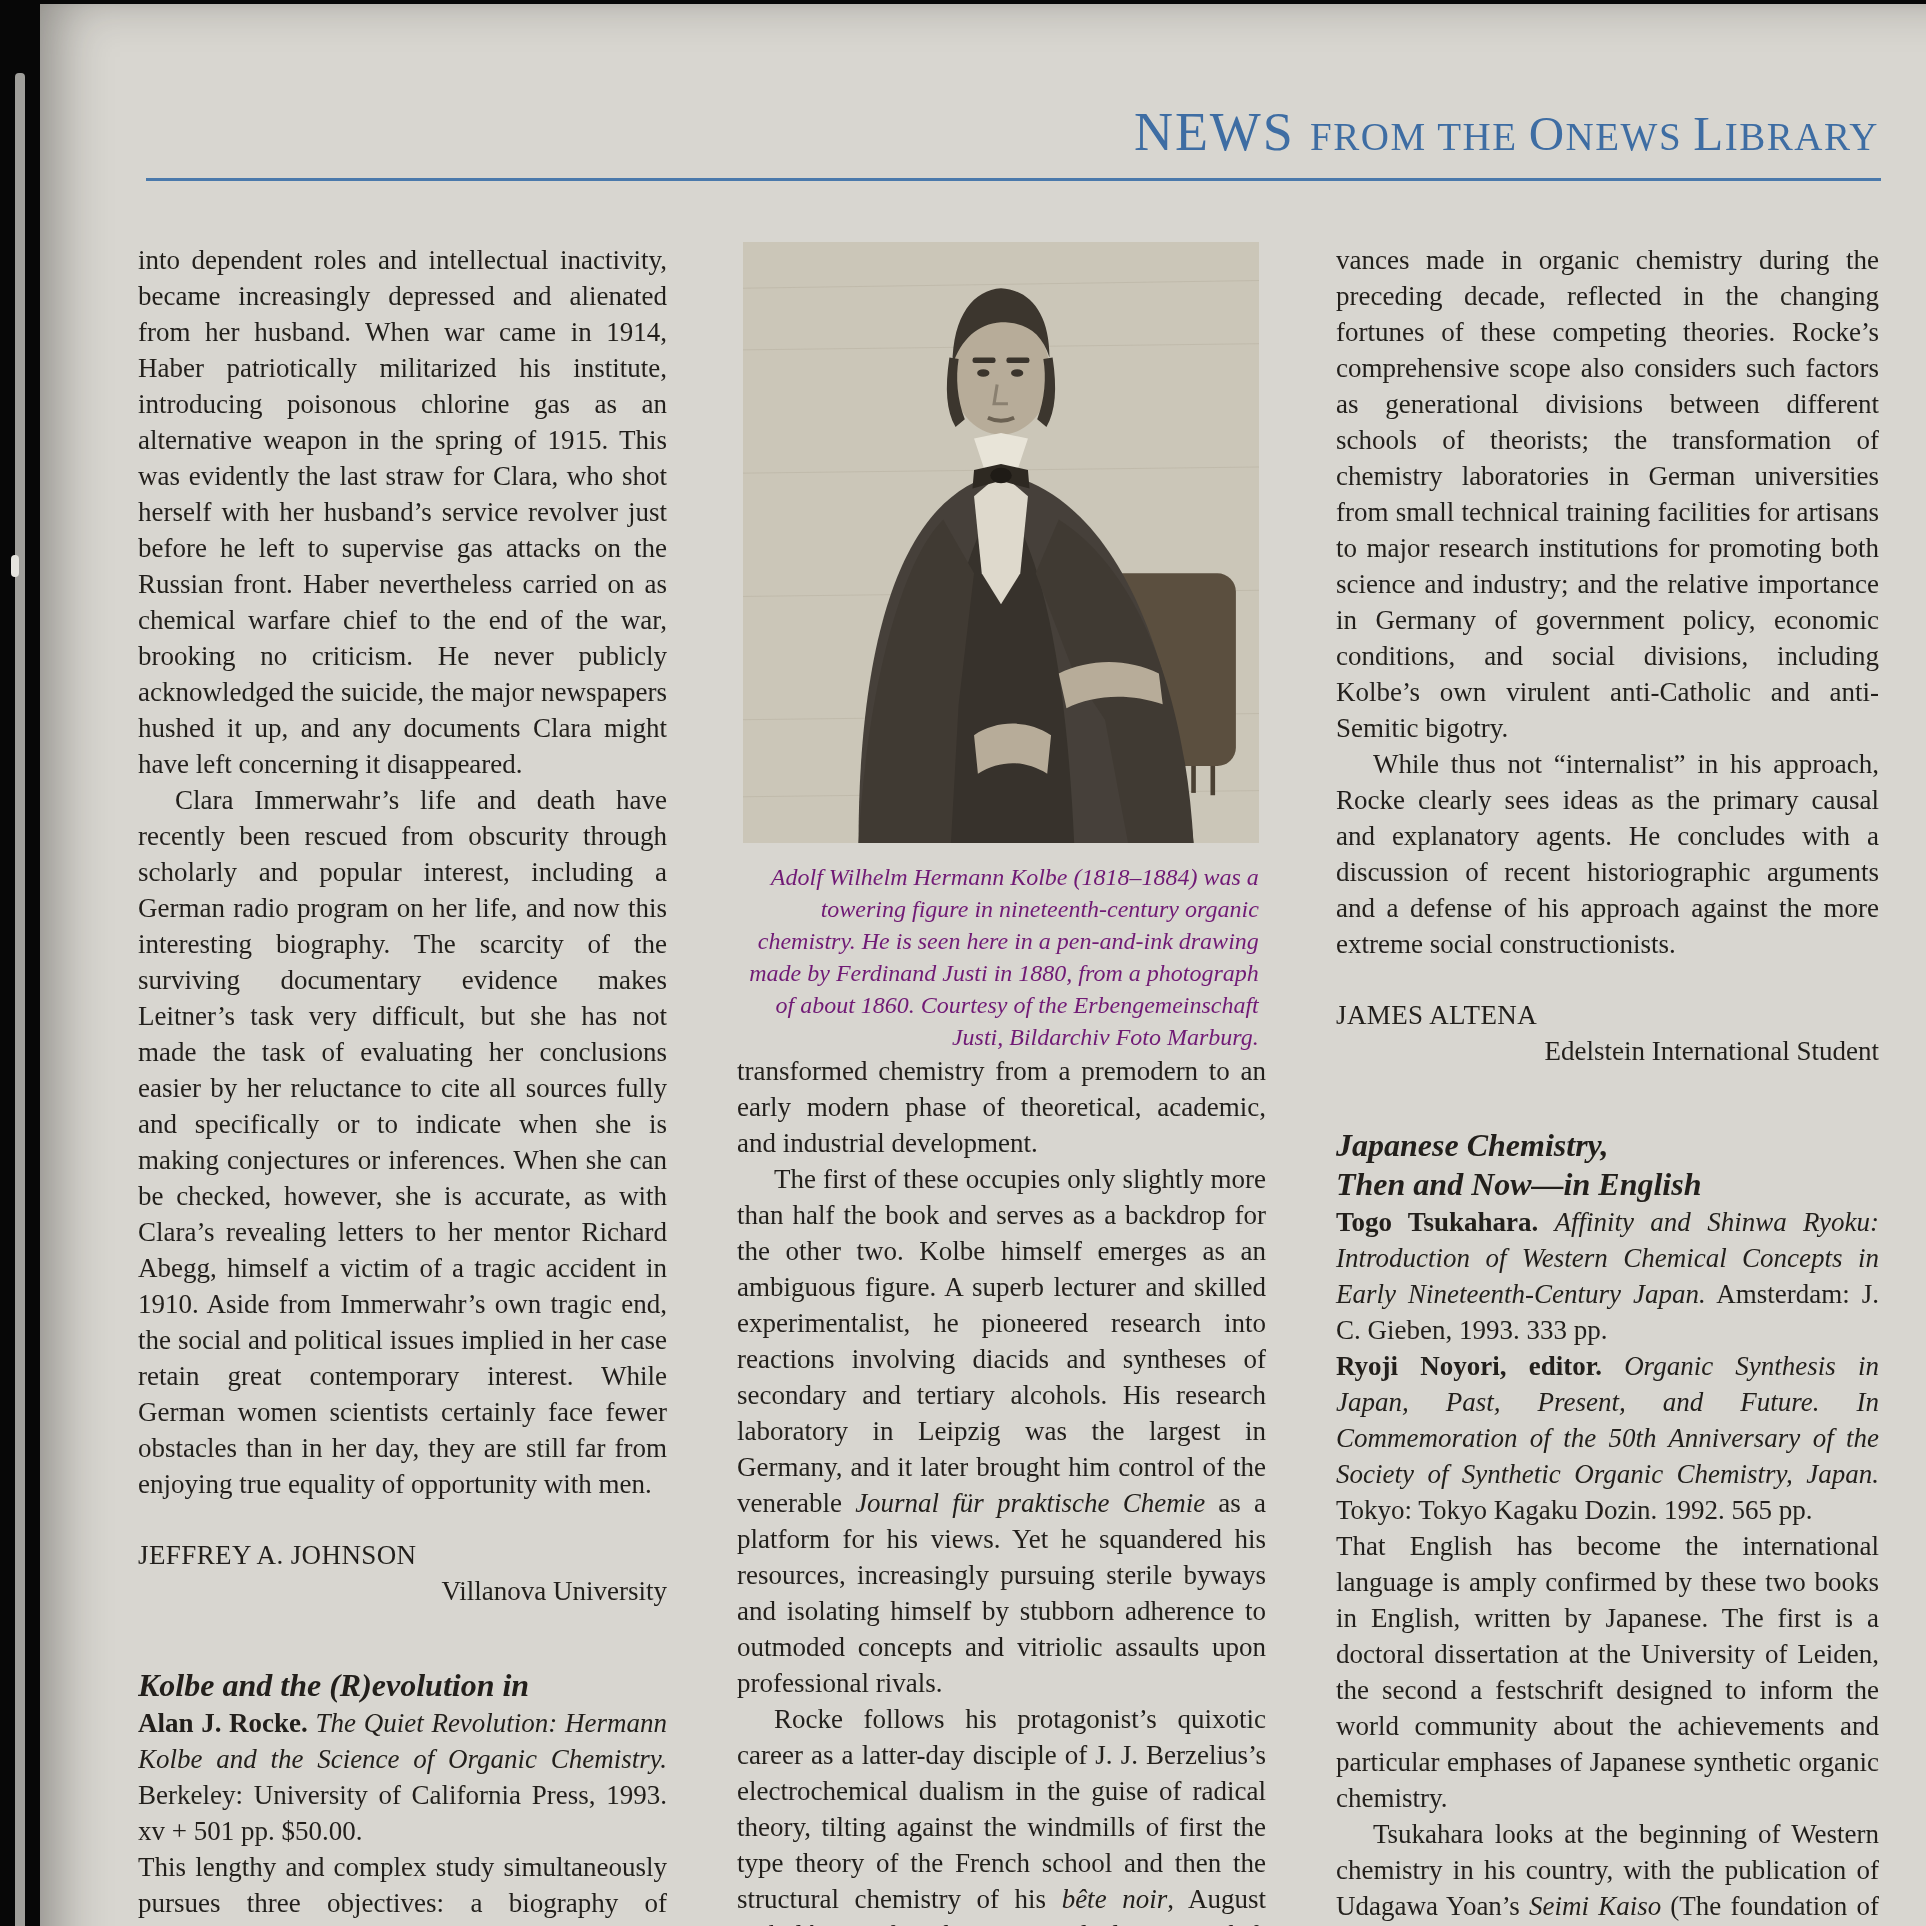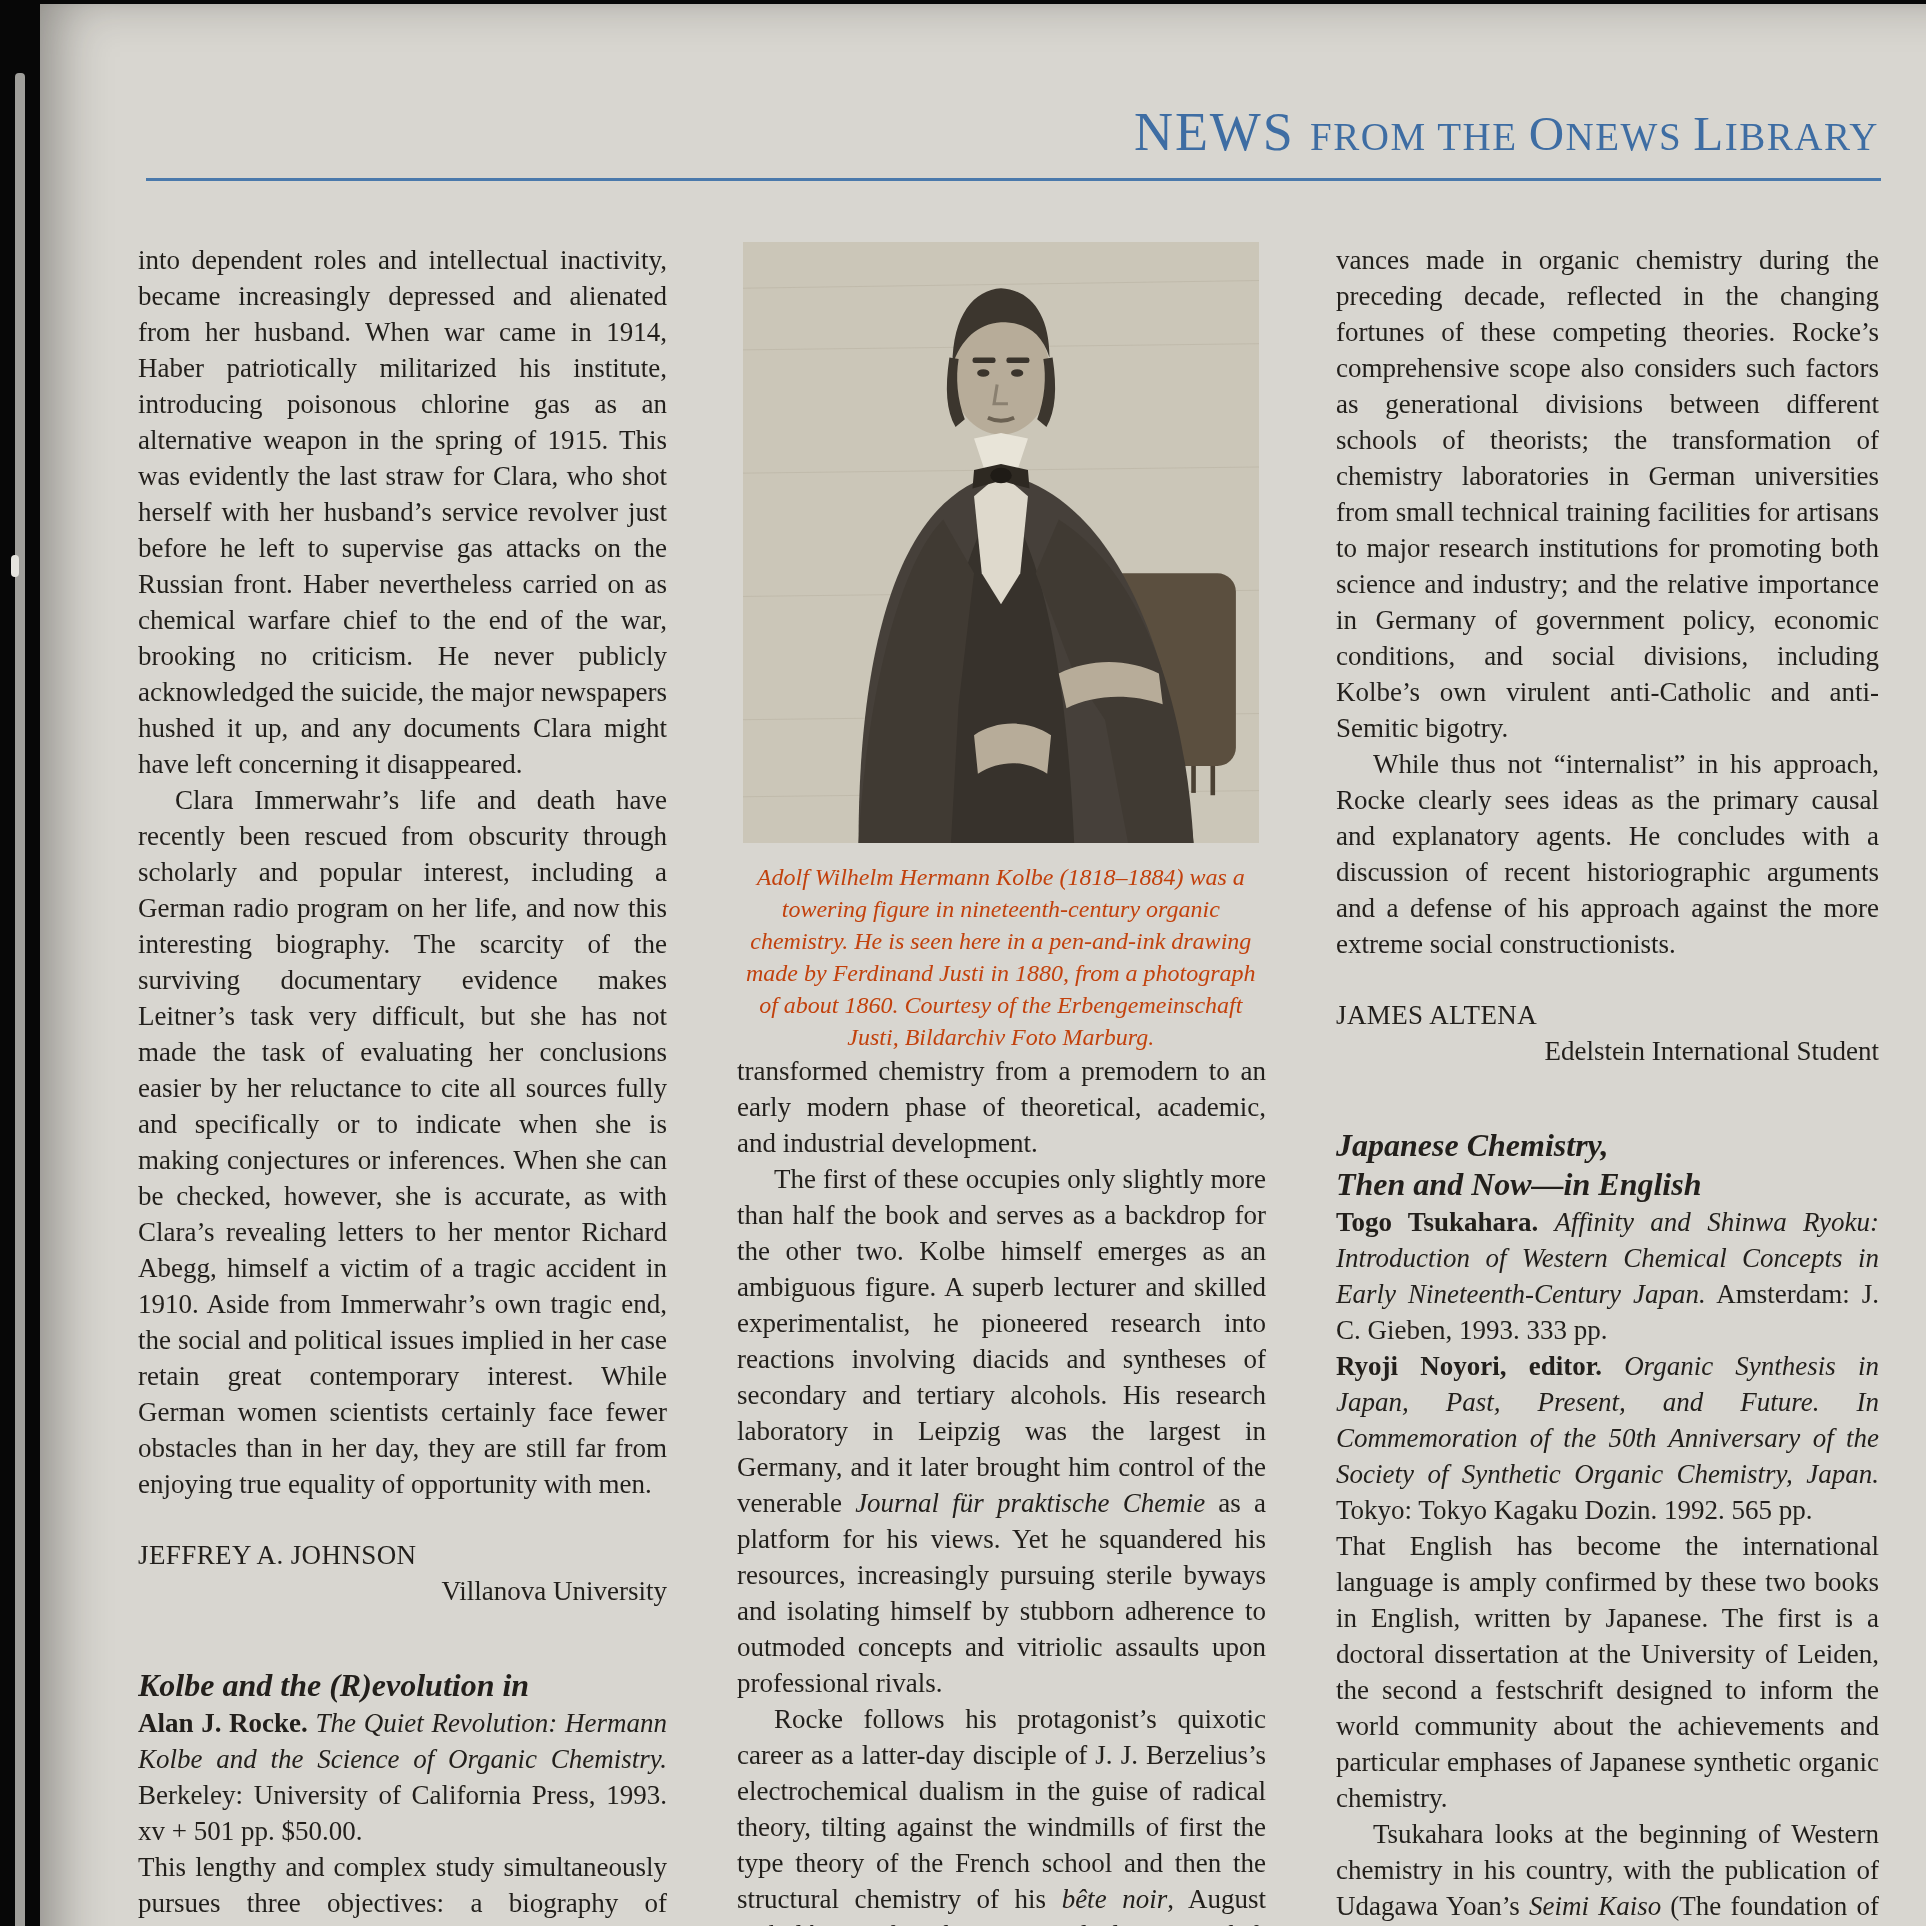--- a/index.html
+++ b/index.html
@@ -66,21 +66,21 @@
   .bd { font-weight:bold;margin-top:44px; }
 
   
   figure { margin:0 0 0 5.8px; width:516px; }
   .portrait-frame {
     width:516px; height:601px; background:#cbc6b8; display:block;
     box-shadow: 0 0 11.6px rgba(60,55,45,.25) inset;
   }
   .caption {
     margin-top:18.5px; font-style:italic; font-size:24px; line-height:32px;
-    text-align:center; color:#c2410c;
+    text-align:right; color:#701a75;
   }
   .resume-text { margin-top:59px; }
 </style>
 </head>
 <body>
 
 <div class="page-edge"></div>
 <div class="scan-speck"></div>
 
 <div class="paper">

